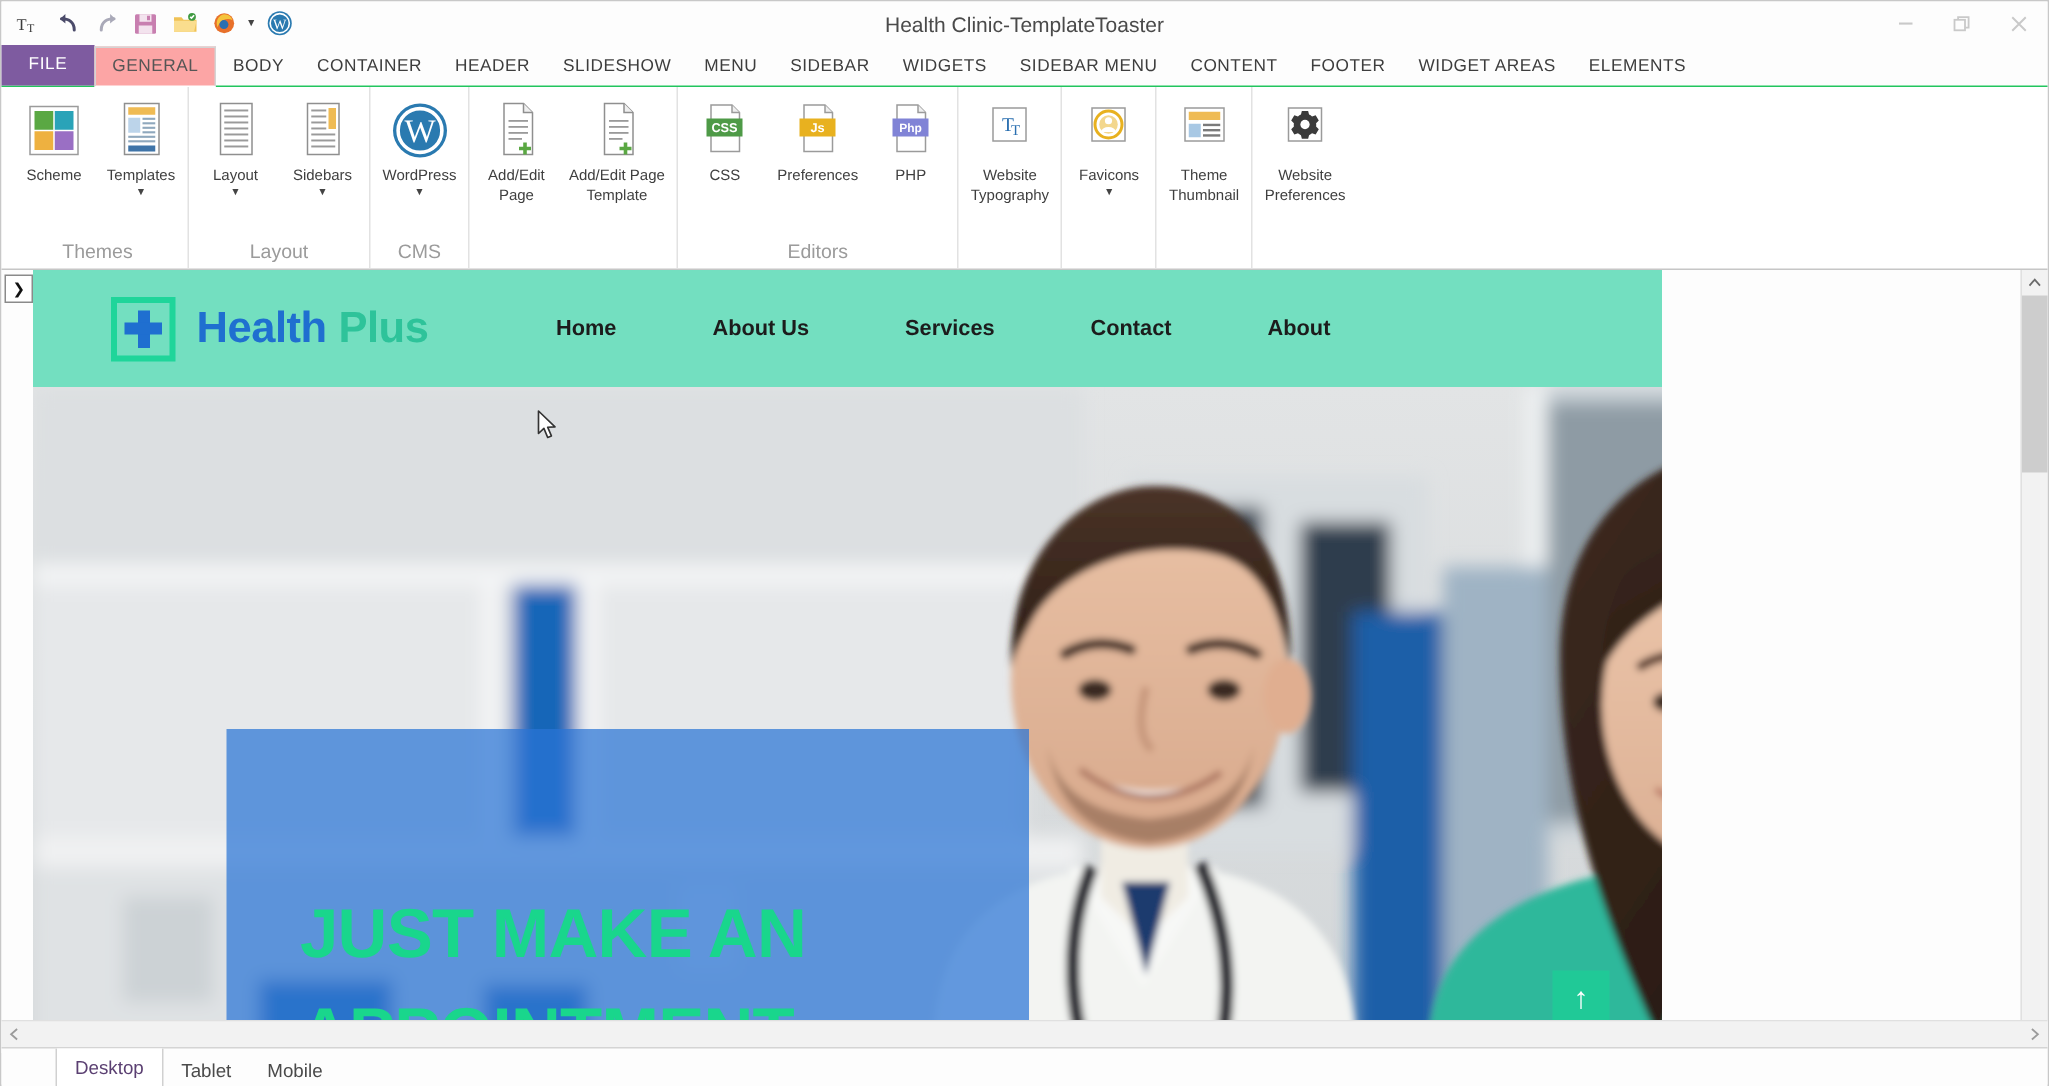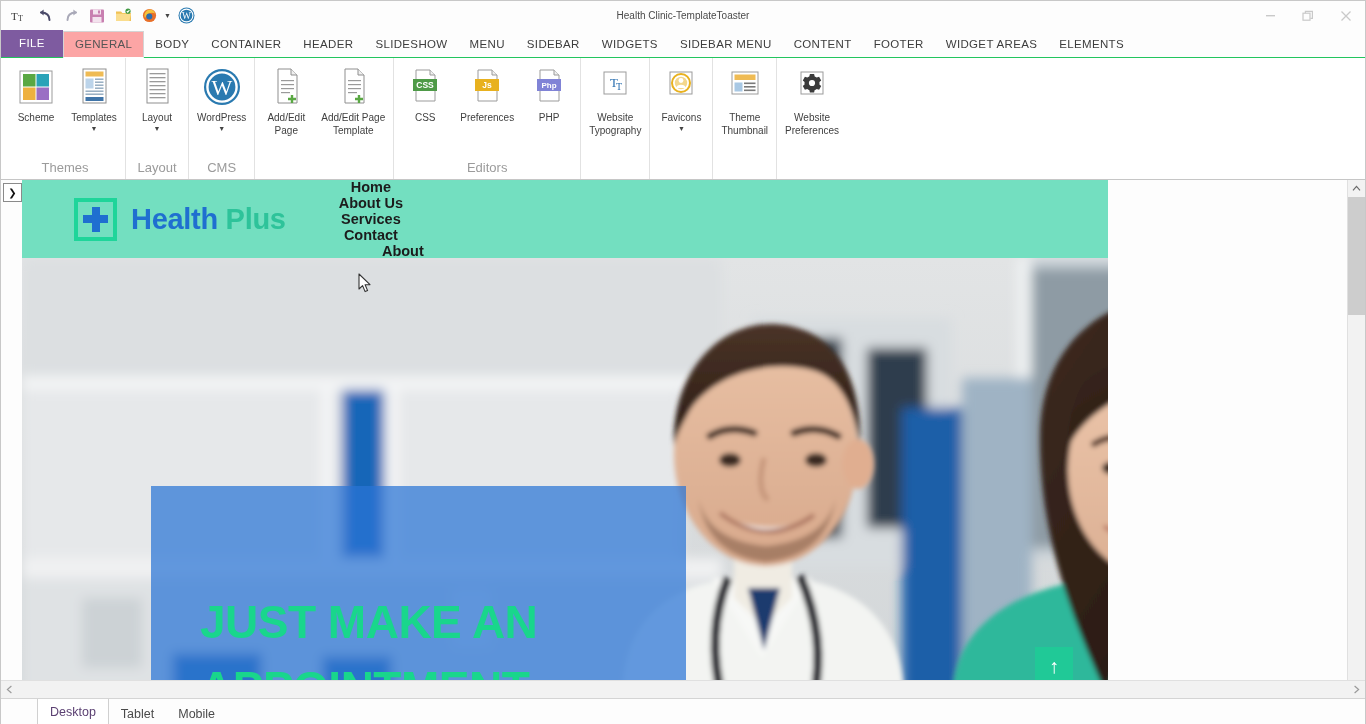--- a/index.html
+++ b/index.html
@@ -11,21 +11,21 @@
   }
   #app{position:relative;width:1366px;height:724px;background:#fdfdfd;
        border:1px solid #c8c8c8;box-sizing:border-box;}
 
   
   .titlebar{position:relative;height:29px;background:#fdfdfd;display:flex;align-items:center;}
   .qat{display:flex;align-items:center;gap:2px;padding-left:6px;height:29px;}
   .qat-btn{width:24px;height:22px;display:flex;align-items:center;justify-content:center;
            cursor:default;border-radius:2px;}
   .qat-caret{font-size:7px;color:#444;width:9px;text-align:center;}
-  .win-title{position:absolute;left:0;right:0;text-align:center;font-size:10px;color:#4a4a4a;
+  .win-title{position:absolute;left:0;right:0;text-align:center;font-size:14px;color:#4a4a4a;
              pointer-events:none;}
   .winbtns{position:absolute;right:0;top:0;height:29px;display:flex;}
   .winbtn{width:38px;height:29px;display:flex;align-items:center;justify-content:center;
           font-size:12px;color:#c9c9c9;}
   .winbtn.close{font-size:15px;}
   .helpbtn{position:absolute;right:6px;top:31px;width:18px;height:18px;}
 
   
   .tabstrip{position:relative;height:27px;background:#fdfdfd;display:flex;align-items:flex-end;
             border-bottom:1px solid #22c55e;}
@@ -66,21 +66,21 @@
   .logo-wrap{display:flex;align-items:center;margin-left:52px;}
   .logo-mark{width:43px;height:43px;border:4px solid #1fd59a;box-sizing:border-box;
              position:relative;display:flex;align-items:center;justify-content:center;}
   .cross{position:relative;width:25px;height:25px;}
   .cross:before,.cross:after{content:"";position:absolute;background:#1f6fd0;}
   .cross:before{left:8.5px;top:0;width:8px;height:25px;}
   .cross:after{top:8.5px;left:0;height:8px;width:25px;}
   .logo-text{margin-left:14px;font-size:29px;font-weight:bold;letter-spacing:-.3px;}
   .logo-text .a{color:#1f6fd0;}
   .logo-text .b{color:#2ec39a;font-weight:bold;}
-  .site-nav{display:flex;align-items:center;margin-left:53px;flex-direction:column;}
+  .site-nav{display:flex;align-items:center;margin-left:85px;}
   .nav-link{font-size:14.5px;font-weight:bold;color:#1c1c1c;margin-right:64px;cursor:default;}
   .nav-link:last-child{margin-right:0;}
 
   
   .hero{position:relative;height:440px;overflow:hidden;background:#cfd4d6;}
   .hero-photo{position:absolute;inset:0;}
   .hero-panel{position:absolute;left:129px;top:228px;width:535px;height:212px;
               background:rgba(42,116,214,.72);}
   .hero-title{position:absolute;left:178px;top:331px;width:470px;font-size:46px;
               font-weight:bold;color:#19d68c;line-height:66px;letter-spacing:-.5px;}
@@ -268,20 +268,37 @@
               <rect x="11.5" y="6" width="16" height="1.3" fill="#9a9a9a"></rect>
               <rect x="11.5" y="10" width="16" height="1.3" fill="#9a9a9a"></rect>
               <rect x="11.5" y="14" width="16" height="1.3" fill="#9a9a9a"></rect>
               <rect x="11.5" y="18" width="16" height="1.3" fill="#9a9a9a"></rect>
               <rect x="11.5" y="22" width="16" height="1.3" fill="#9a9a9a"></rect>
               <rect x="11.5" y="26" width="16" height="1.3" fill="#9a9a9a"></rect>
               <rect x="11.5" y="30" width="16" height="1.3" fill="#9a9a9a"></rect>
             </svg>
           </div>
           <div class="rtext">Layout</div>
+          <div class="rcaret">▼</div>
+        </div>
+        <div class="ritem">
+          <div class="ricon">
+            <svg width="38" height="40" viewBox="0 0 38 40">
+              <rect x="9" y="2" width="21" height="34" fill="#fff" stroke="#8f8f8f" stroke-width="1"></rect>
+              <rect x="11.5" y="6" width="10" height="1.3" fill="#9a9a9a"></rect>
+              <rect x="11.5" y="10" width="10" height="1.3" fill="#9a9a9a"></rect>
+              <rect x="11.5" y="14" width="10" height="1.3" fill="#9a9a9a"></rect>
+              <rect x="11.5" y="18" width="10" height="1.3" fill="#9a9a9a"></rect>
+              <rect x="11.5" y="22" width="16" height="1.3" fill="#9a9a9a"></rect>
+              <rect x="11.5" y="26" width="16" height="1.3" fill="#9a9a9a"></rect>
+              <rect x="11.5" y="30" width="16" height="1.3" fill="#9a9a9a"></rect>
+              <rect x="23" y="5" width="5" height="14" fill="#efbb54"></rect>
+            </svg>
+          </div>
+          <div class="rtext">Sidebars</div>
           <div class="rcaret">▼</div>
         </div>
       </div>
       <div class="rlabel">Layout</div>
     </div>
 
     <div class="rgroup">
       <div class="ritems">
         <div class="ritem">
           <div class="ricon">

